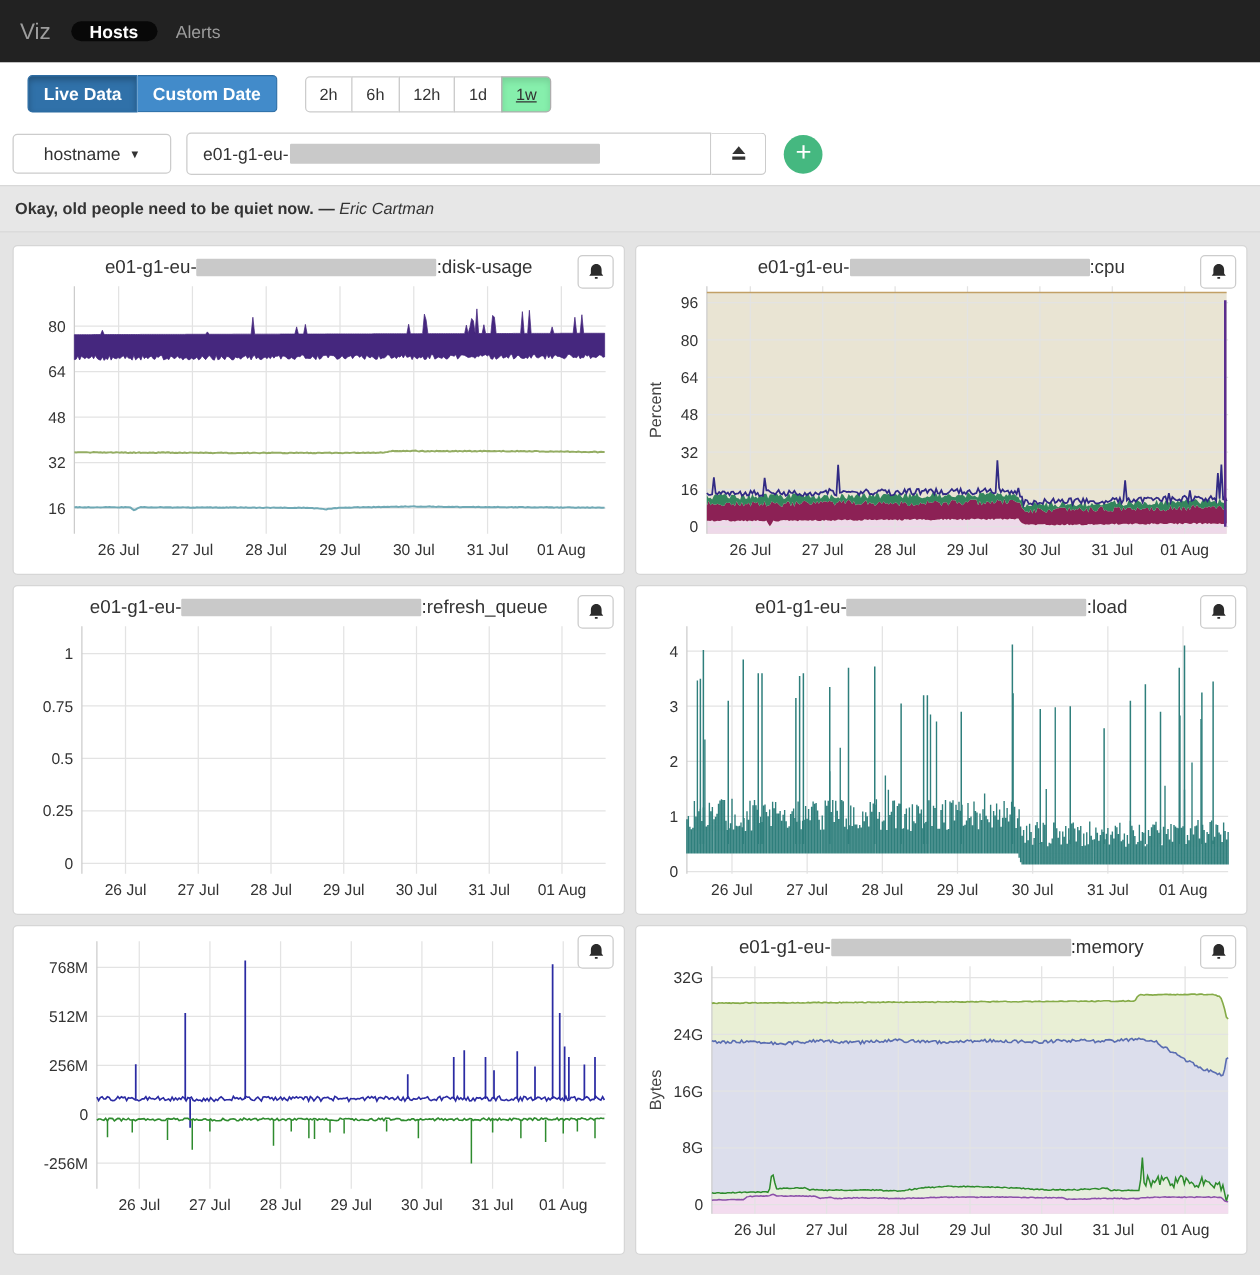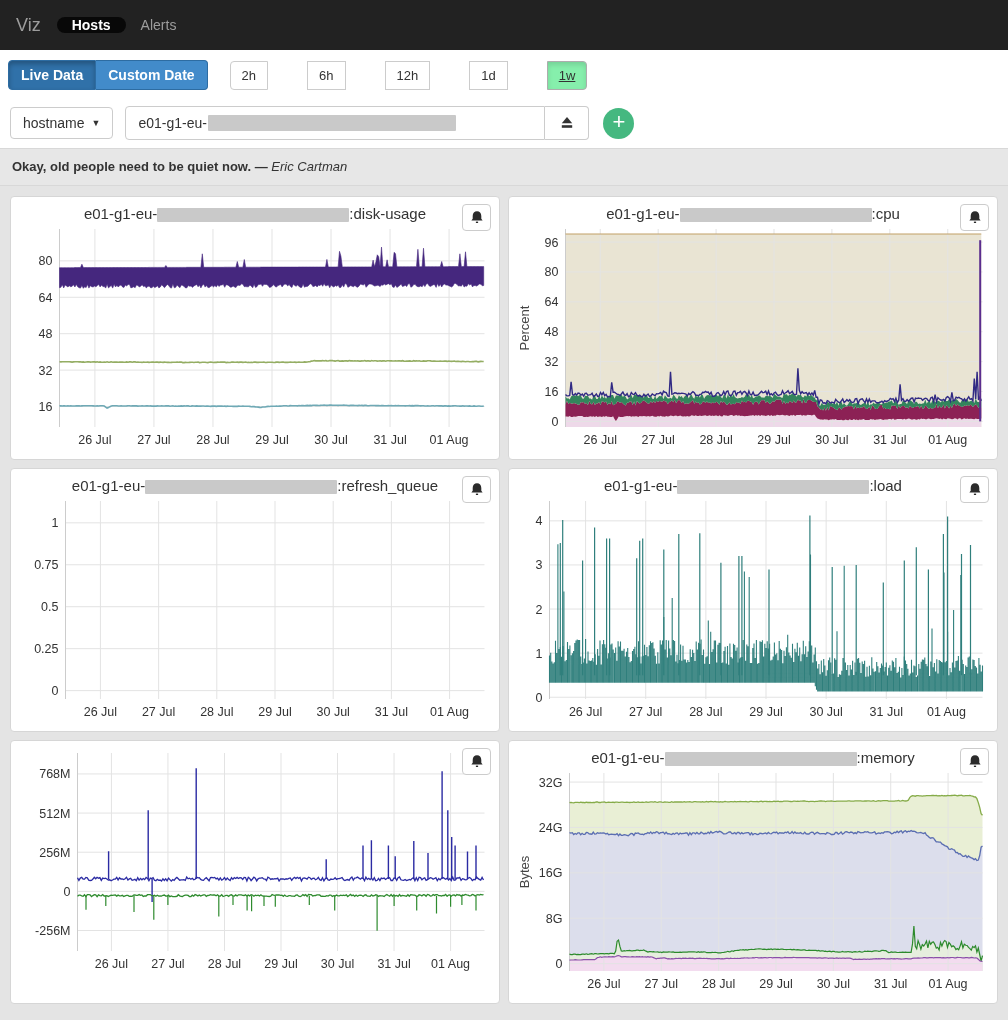--- a/index.html
+++ b/index.html
@@ -4,33 +4,33 @@
 <style>
   * { margin:0; padding:0; box-sizing:border-box; }
   body { width:1008px; background:#e4e4e4; font-family:"Liberation Sans","DejaVu Sans",sans-serif; }
   
   .navbar { height:50px; background:#222; display:flex; align-items:center; }
   .brand { color:#9d9d9d; font-size:18px; padding:0 16px; display:flex; align-items:center; }
   .navtabs { display:flex; }
   .navtab { color:#9d9d9d; font-size:14px; padding:0 15px; display:flex; align-items:center; cursor:pointer;border-radius:23px; }
   .navtab.active { background:#080808; color:#fff; font-weight:bold; }
   
-  .toolbar { background:#fff; padding:10px 8px; display:flex; align-items:center; height:50px; }
+  .toolbar { background:#fff; padding:10px 22px; display:flex; align-items:center; height:50px; }
   .btn-group { display:inline-flex; }
   .btn-blue { border:1px solid #2d6ca2; color:#fff; font-size:14px; font-weight:bold; padding:6px 12px; cursor:pointer; }
   .btn-blue.pressed { background:#3071a9; box-shadow:inset 0 3px 5px rgba(0,0,0,.25); border-radius:4px 0 0 4px; }
   .btn-blue.plain { background:#428bca; border-radius:0 4px 4px 0; border-left:none; }
-  .range-group { display:inline-flex; margin-left:22px;gap:40px; }
+  .range-group { display:inline-flex; margin-left:22px; }
   .rbtn { background:#fff; border:1px solid #ccc; color:#333; font-size:13px; padding:6px 11px; cursor:pointer; margin-left:-1px; }
   .rbtn:first-child { border-radius:4px 0 0 4px; margin-left:0; }
   .rbtn:last-child { border-radius:0 4px 4px 0; }
   .rbtn.active { background:#86efac; border-color:#adadad; box-shadow:inset 0 3px 5px rgba(0,0,0,.12);text-decoration:underline; }
   
   .searchrow { background:#fff; padding:8px 10px 10px 10px; display:flex; align-items:center; height:48px; }
-  .dd-btn { background:#fff; border:1px solid #ccc; border-radius:4px; color:#333; font-size:14px; padding:7px 12px; cursor:pointer; display:flex; align-items:center; gap:7px; }
+  .dd-btn { background:#fff; border:1px solid #ccc; border-radius:4px; color:#333; font-size:14px; padding:7px 24px; cursor:pointer; display:flex; align-items:center; gap:7px; }
   .caret { font-size:9px; color:#333; }
   .input-group { display:flex; margin-left:12px; }
   .fake-input { width:420px; height:34px; border:1px solid #ccc; border-radius:4px 0 0 4px; background:#fff; display:flex; align-items:center; padding:0 12px; font-size:14px; color:#333; cursor:text; }
   .redact { display:inline-block; background:#c9c9c9; border-radius:1px; vertical-align:middle; }
   .input-redact { width:248px; height:16px; margin-left:1px; }
   .upload-btn { width:44px; height:34px; background:#fff; border:1px solid #ccc; border-left:none; border-radius:0 4px 4px 0; display:flex; align-items:center; justify-content:center; cursor:pointer; }
   .plus-btn { width:31px; height:31px; border-radius:50%; background:#45b880; border:none; color:#fff; font-size:22px; line-height:28px; margin-left:14px; cursor:pointer; display:flex; align-items:center; justify-content:center; padding-bottom:2px; }
   
   .quotebar { background:#e7e7e7; border-top:1px solid #d8d8d8; border-bottom:1px solid #d8d8d8; padding:10px 12px; font-size:13px; color:#333; height:38px; }
   .quotebar .qt { font-weight:bold; }

